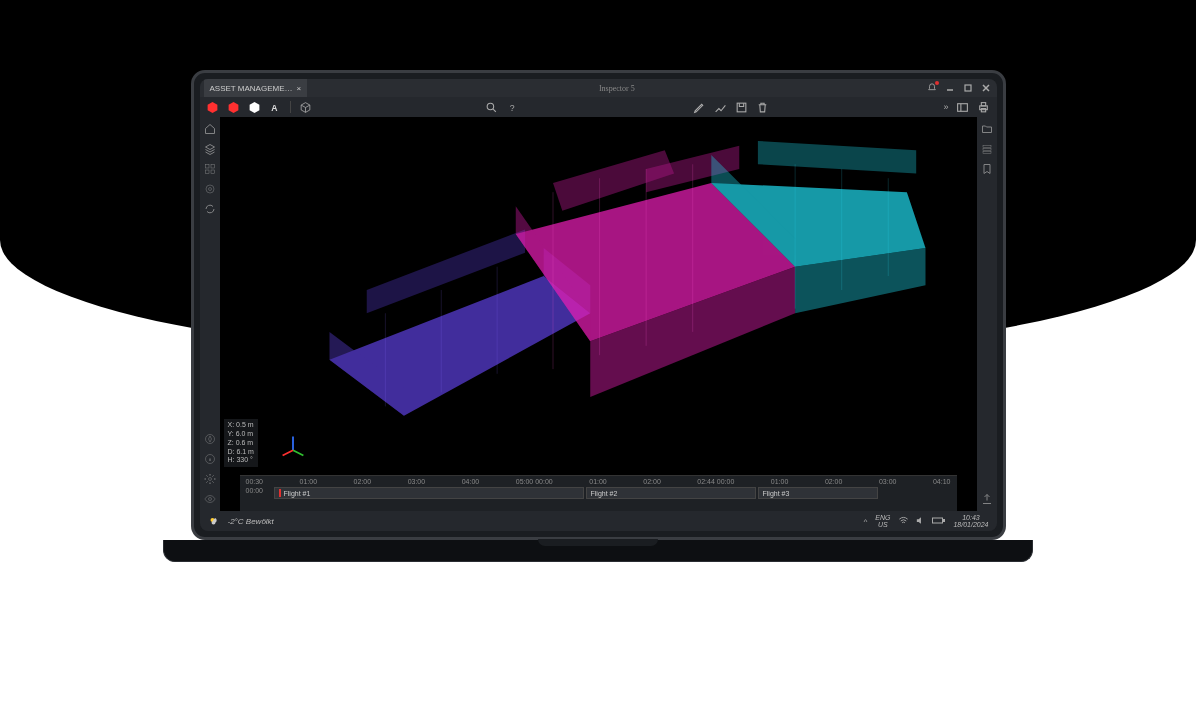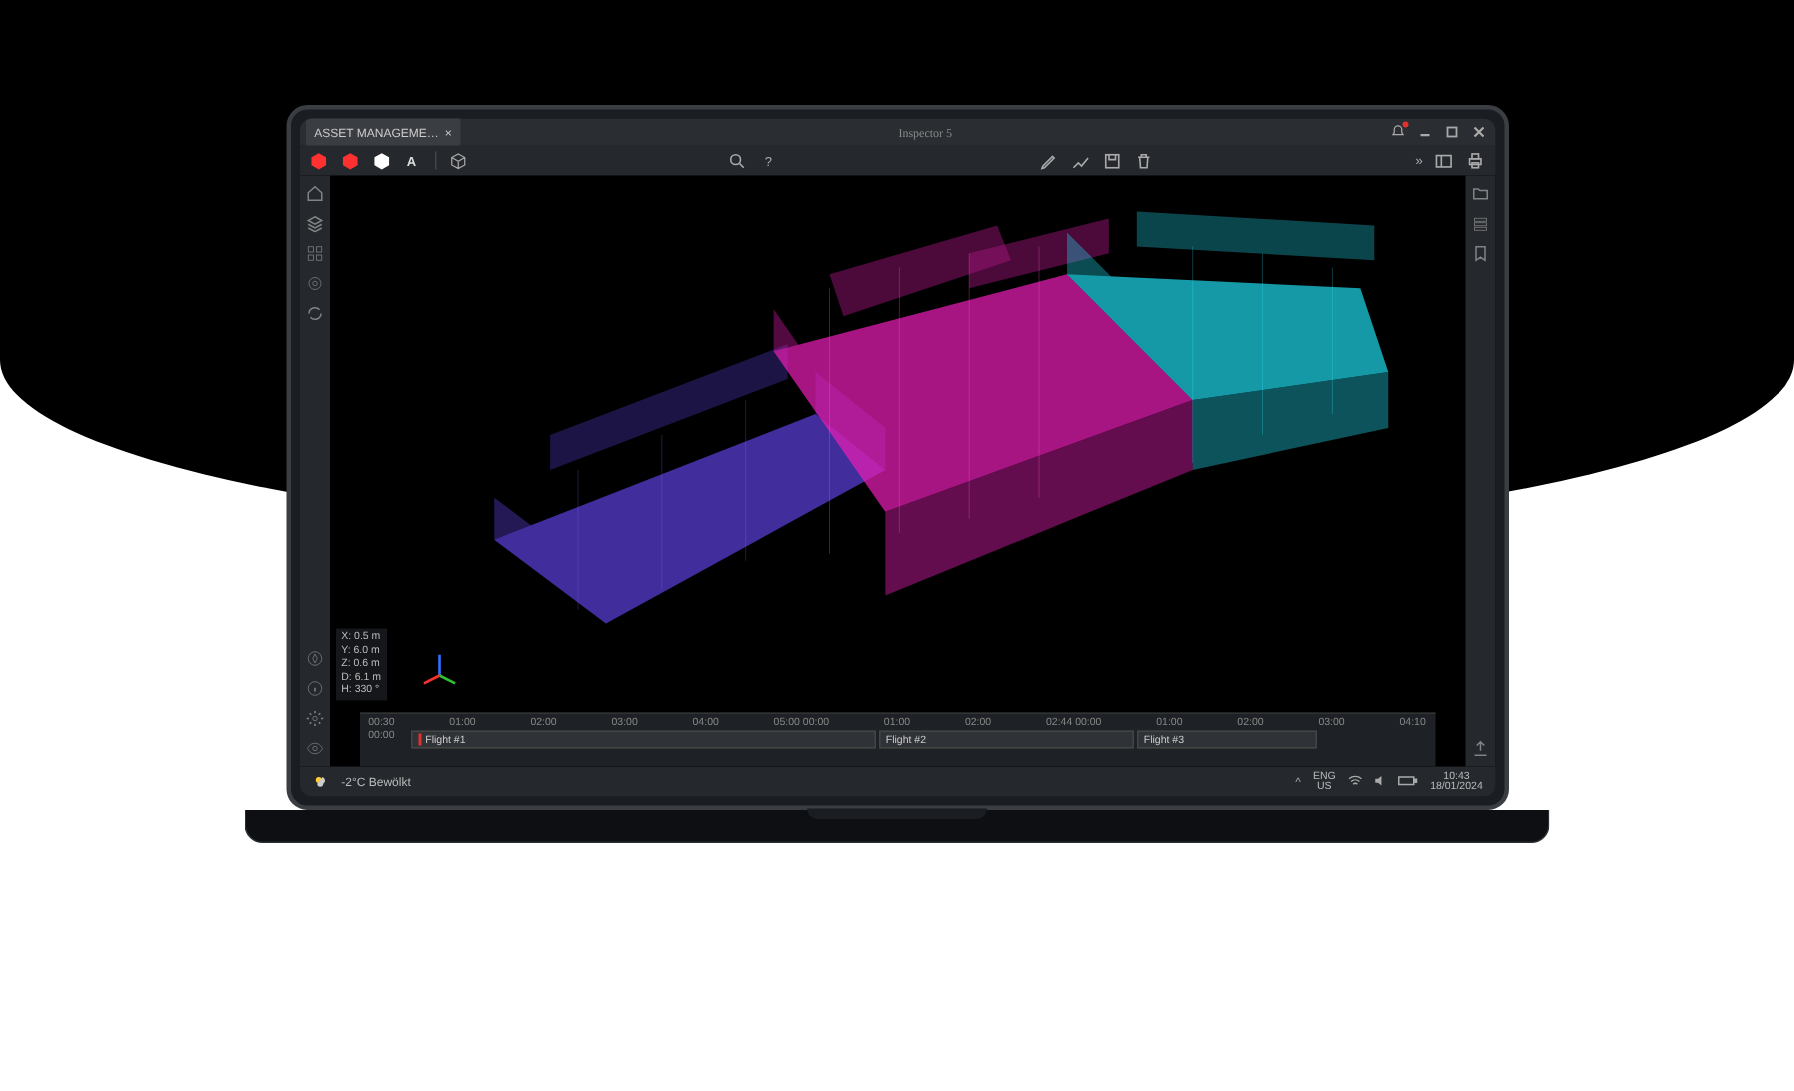--- a/index.html
+++ b/index.html
@@ -90,21 +90,21 @@
   background: #2f3237; border: 1px solid #444; padding: 1px 4px; font-size: 7px; color: #ccc;
   height: 12px; display: flex; align-items: center;
 }
 .flight-block.f1 { width: 310px; }
 .flight-block.f2 { width: 170px; }
 .flight-block.f3 { width: 120px; }
 .flight-block .marker { width: 2px; height: 100%; background: #e03030; margin-right: 3px; }
 
 .taskbar {
   height: 20px; background: #25282d; display: flex; align-items: center;
-  justify-content: space-between; padding: 0 8px; font-size: 8px; color: #bbb;
+  justify-content: space-between; padding: 0 8px; font-size: 8px; color: #bbb; font-style: italic;
 }
 .taskbar-left, .taskbar-right { display: flex; gap: 8px; align-items: center; }
 .weather-icon { width: 12px; height: 12px; }
 .taskbar-right .sys { display: flex; flex-direction: column; line-height: 1; font-size: 7px; align-items: center; }
 .taskbar-icons { display: flex; gap: 6px; align-items: center; }
 </style>
 </head>
 <body>
 
 <div class="bg-curve"></div>

